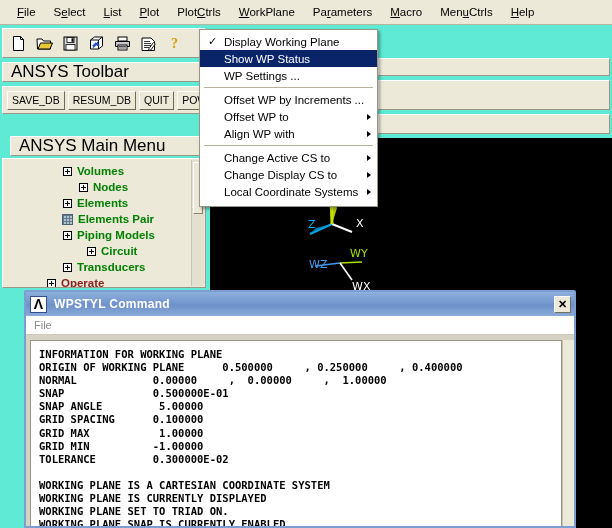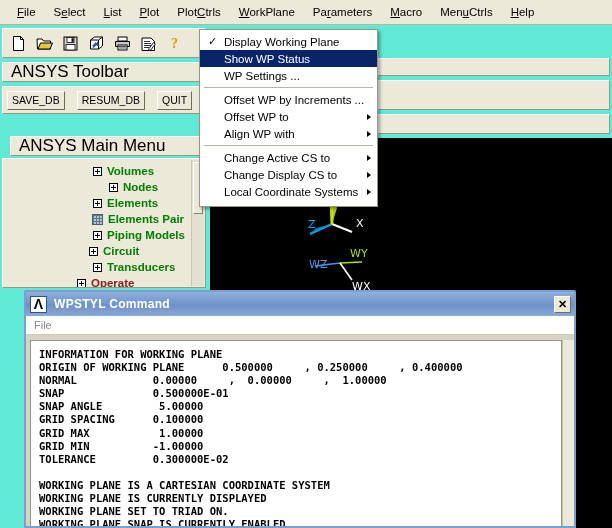--- a/index.html
+++ b/index.html
@@ -56,21 +56,21 @@
   }
 
   .toolbar-label-panel {
     left: 2px; top: 62px; width: 204px; height: 20px;
     display: flex; align-items: center; padding-left: 8px;
   }
   .panel-title { font-size: 17px; color: #000; }
 
   .toolbar-btns-panel {
     left: 2px; top: 86px; width: 204px; height: 28px;
-    display: flex; align-items: center; padding: 0 4px; gap: 12px;
+    display: flex; align-items: center; padding: 0 4px; gap: 3px;
   }
   .abtn {
     height: 19px;
     background: #ece9d8;
     border: 1px solid #ffffff;
     border-right-color: #6e6a58;
     border-bottom-color: #6e6a58;
     font-size: 10.5px; color: #000;
     padding: 0 4px;
     display: flex; align-items: center;
@@ -359,42 +359,42 @@
     <div class="abtn">RESUM_DB</div>
     <div class="abtn">QUIT</div>
     <div class="abtn">POWRGRPH</div>
   </div>
 
   <div class="lpanel mainmenu-title-panel">
     <span class="panel-title">ANSYS Main Menu</span>
   </div>
 
   <div class="tree-panel">
-    <div style="padding-top:4px;margin-left:30px;">
+    <div style="padding-top:4px;">
       <div class="tree-row" style="padding-left:60px;color:#008000">
         <span class="tree-plus"></span>
         <span>Volumes</span>
       </div>
       <div class="tree-row" style="padding-left:76px;color:#008000">
         <span class="tree-plus"></span>
         <span>Nodes</span>
       </div>
       <div class="tree-row" style="padding-left:60px;color:#008000">
         <span class="tree-plus"></span>
         <span>Elements</span>
       </div>
       <div class="tree-row" style="padding-left:59px;color:#008000">
         <span class="tree-grid"></span>
         <span>Elements Pair</span>
       </div>
       <div class="tree-row" style="padding-left:60px;color:#008000">
         <span class="tree-plus"></span>
         <span>Piping Models</span>
       </div>
-      <div class="tree-row" style="padding-left:56px;color:#008000">
+      <div class="tree-row" style="padding-left:84px;color:#008000">
         <span class="tree-plus"></span>
         <span>Circuit</span>
       </div>
       <div class="tree-row" style="padding-left:60px;color:#008000">
         <span class="tree-plus"></span>
         <span>Transducers</span>
       </div>
       <div class="tree-row" style="padding-left:44px;color:#8b2020">
         <span class="tree-plus"></span>
         <span>Operate</span>

